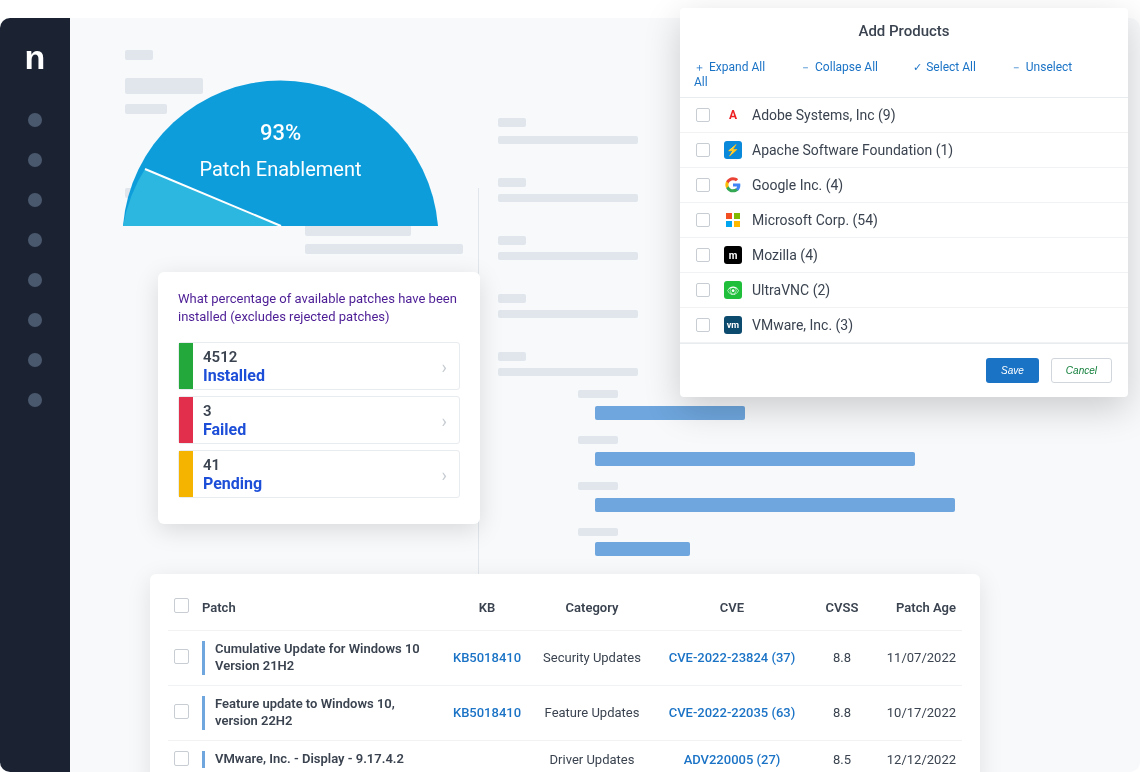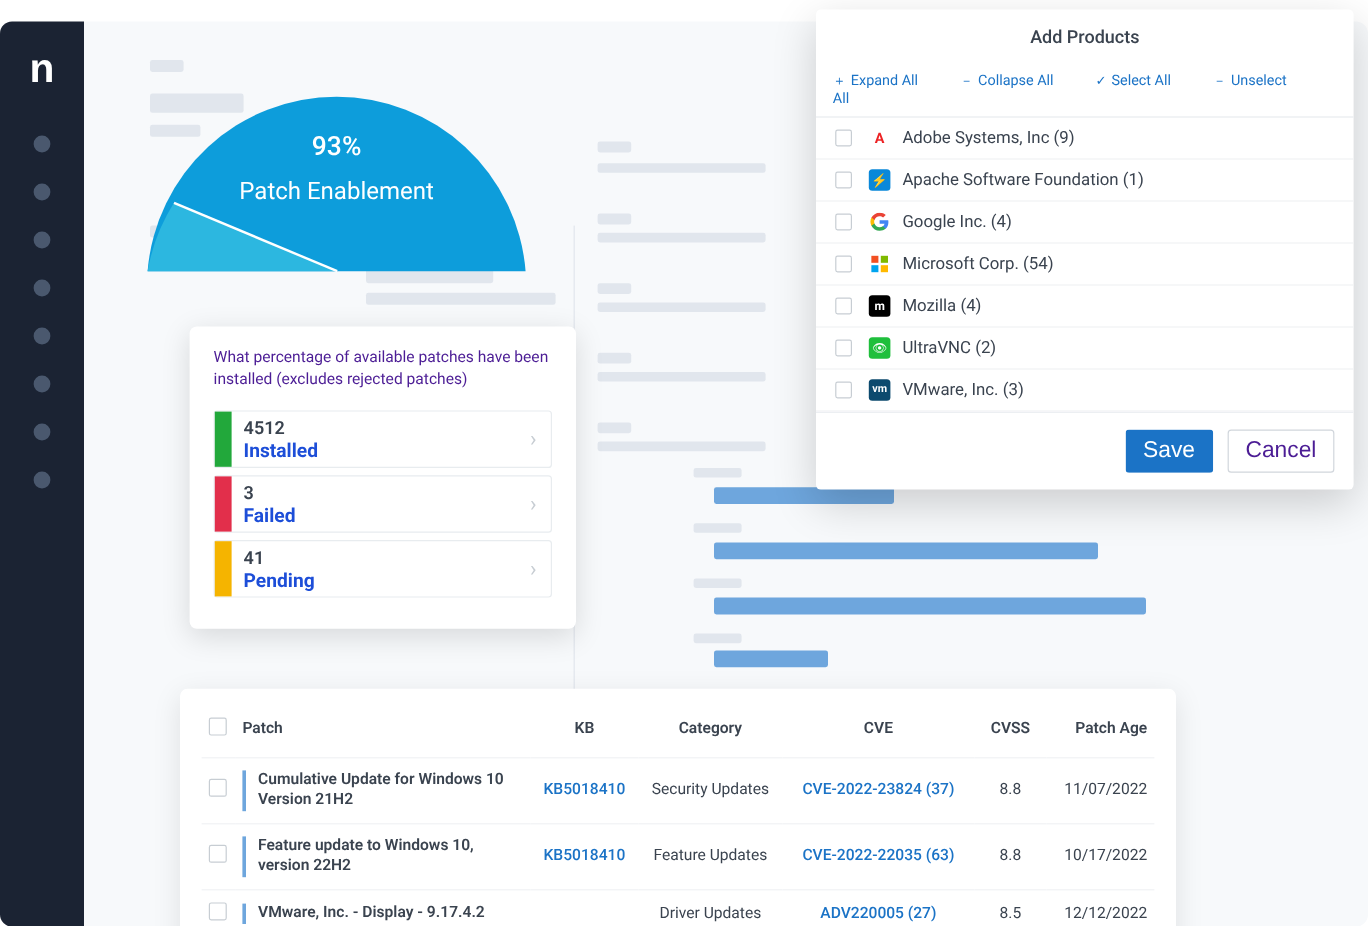--- a/index.html
+++ b/index.html
@@ -11,21 +11,21 @@
   .sidebar .nav-dot { width: 14px; height: 14px; border-radius: 50%; background: #4a586e; margin: 0 auto 26px; }
 
   
   .page-bg { position: absolute; left: 70px; top: 18px; right: 0; bottom: 0; background: #f7f9fb; border-radius: 0 10px 10px 0; padding: 46px 60px; }
   .skel { background: #e1e6ed; border-radius: 2px; }
   .skel-blue { background: #6ea6dd; border-radius: 2px; }
 
   
   .gauge-wrap { position: absolute; left: 113px; top: 56px; width: 335px; }
   .gauge-svg { display: block; margin: 0 auto; }
-  .gauge-text { position: absolute; top: 54px; left: 0; right: 0; text-align: center; color: #fff; }
+  .gauge-text { position: absolute; top: 64px; left: 0; right: 0; text-align: center; color: #fff; }
   .gauge-pct { font-size: 22px; font-weight: 500; margin-bottom: 12px; }
   .gauge-label { font-size: 20px; font-weight: 400; }
 
   
   .patches-card { position: absolute; left: 158px; top: 272px; width: 322px; background: #fff; border-radius: 6px; box-shadow: 0 6px 24px rgba(0,0,0,0.13); padding: 18px 20px 20px; }
   .pc-title { font-size: 16px; font-weight: 600; color: #3a434f; margin-bottom: 6px; }
   .pc-desc { font-size: 13px; color: #4c1d95; line-height: 1.4; margin-bottom: 16px; }
   .stat-row { display: flex; align-items: center; border: 1px solid #e8ecef; border-radius: 3px; margin-bottom: 6px; height: 48px; }
   .stat-bar { width: 14px; height: 100%; }
   .stat-body { flex: 1; padding: 6px 10px; }
@@ -51,23 +51,23 @@
   .modal-title { text-align: center; font-size: 15px; color: #3a434f; padding: 14px 0; font-weight: 500; }
   .modal-toolbar { padding: 6px 14px 8px; font-size: 12px; color: #1b73c6; }
   .modal-toolbar span { margin-right: 16px; cursor: pointer; }
   .modal-toolbar .tic { font-size: 11px; margin-right: 4px; }
   .vendor-list { border-top: 1px solid #e8ecef; max-height: 280px; overflow-y: auto; position: relative; }
   .vendor-row { display: flex; align-items: center; gap: 10px; padding: 8px 36px 8px 44px; border-bottom: 1px solid #f0f2f4; font-size: 14px; color: #3a434f; }
   .vendor-row .chkbox { width: 14px; height: 14px; border: 1px solid #c7cdd3; border-radius: 2px; position: absolute; left: 16px; }
   .vendor-row { position: relative; }
   .vendor-icon { width: 18px; height: 18px; display: inline-flex; align-items: center; justify-content: center; font-size: 14px; }
   .modal-footer { padding: 14px 16px; text-align: right; border-top: 1px solid #e8ecef; }
-  .btn { font-size: 19px; padding: 6px 14px; border-radius: 3px; border: 1px solid transparent; cursor: pointer; }
+  .btn { font-size: 10px; padding: 6px 14px; border-radius: 3px; border: 1px solid transparent; cursor: pointer; font-style: italic; }
   .btn-primary { background: #1b73c6; color: #fff; margin-right: 8px; }
-  .btn-secondary { background: #fff; color: #4c1d95; border-color: #d1d6dc; }
+  .btn-secondary { background: #fff; color: #15803d; border-color: #d1d6dc; }
 
   .vendor-list::-webkit-scrollbar { width: 8px; }
   .vendor-list::-webkit-scrollbar-thumb { background: #c7cdd3; border-radius: 4px; }
   .vendor-list::-webkit-scrollbar-track { background: #f0f2f4; }
 
   
   .bgskel { position: absolute; }
 </style>
 </head>
 <body>

